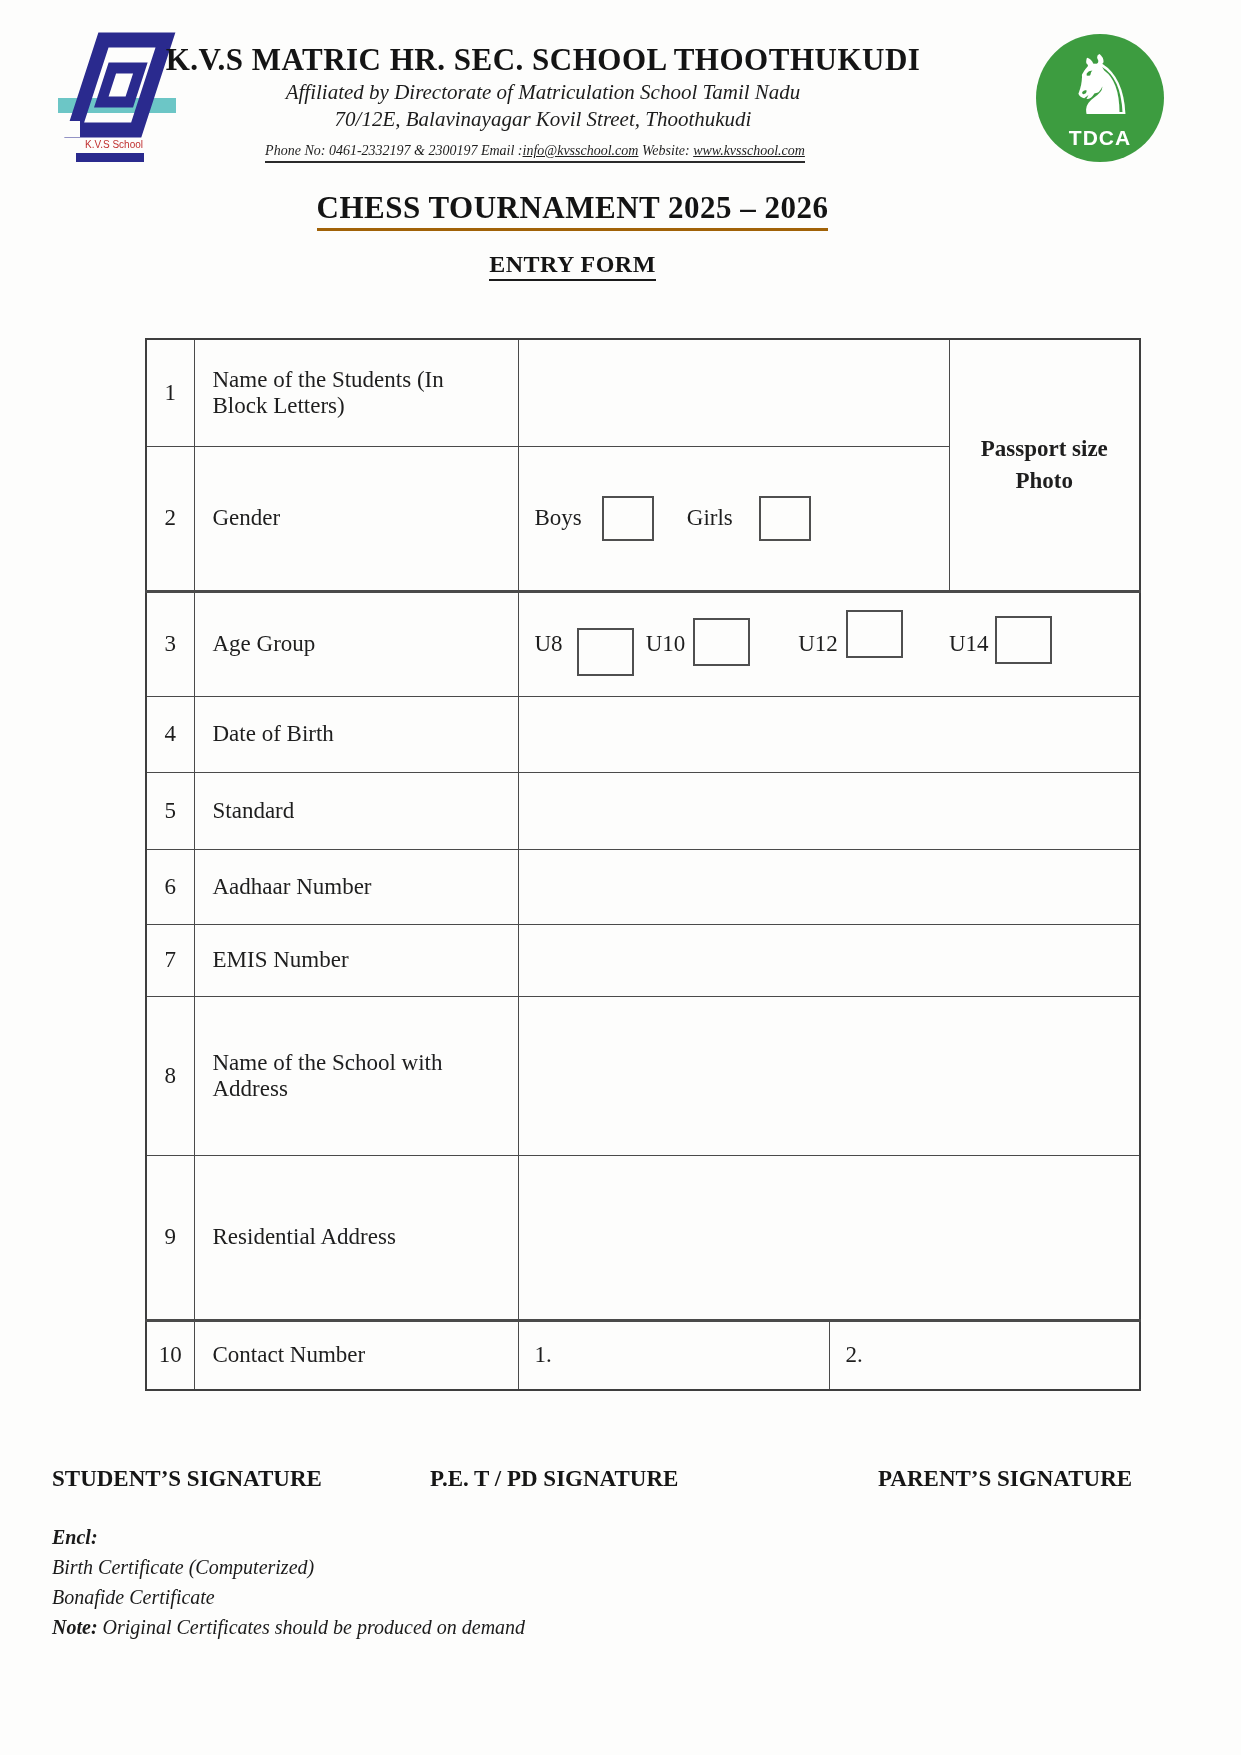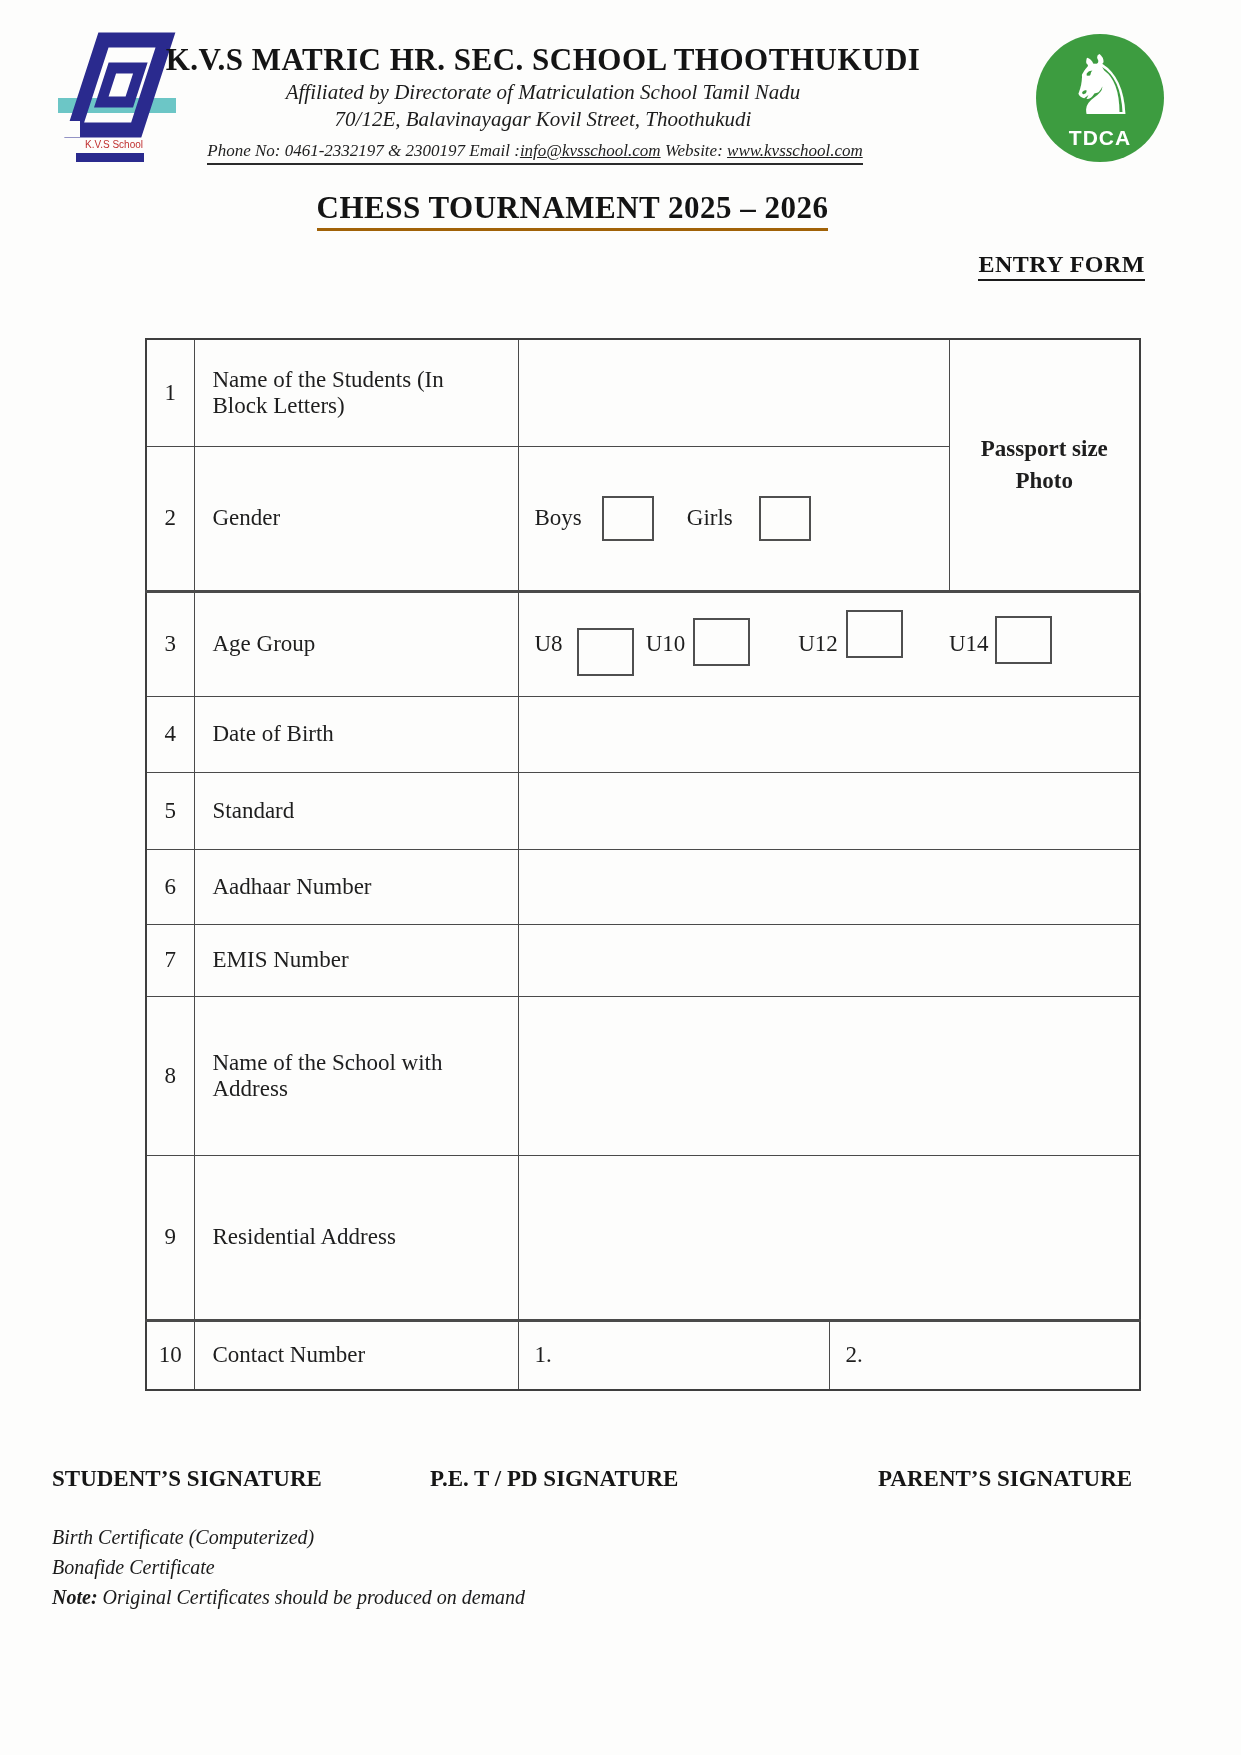--- a/index.html
+++ b/index.html
@@ -17,33 +17,33 @@
   .header-text{
     position:absolute; top:42px; left:48px; width:990px;
     text-align:center;
   }
   .school-name{ font-size:31px; font-weight:bold; letter-spacing:.5px; color:#141414;}
   .affil, .addr{ font-style:italic; font-size:21px; margin-top:2px; color:#1c1c1c;}
   .contact-line{
     position:absolute; top:141px; left:40px; width:990px; text-align:center;
   }
   .contact-inner{
-    display:inline-block; font-style:italic; font-size:17px;
+    display:inline-block; font-style:italic; font-size:14px;
     border-bottom:2px solid #2b2b2b; padding-bottom:2px; white-space:pre-wrap;
   }
   .ulink{ text-decoration:underline; color:#1e1e1e; }
   .kvs-logo{ position:absolute; left:56px; top:26px; width:124px; height:140px; }
   .tdca-logo{ position:absolute; left:1034px; top:32px; width:132px; height:132px; }
   
   .title-wrap{ position:absolute; top:190px; left:0; width:1145px; text-align:center; }
   .title-main{
     display:inline-block; font-size:31px; font-weight:bold; letter-spacing:.5px;
     border-bottom:3px solid #a16207; padding-bottom:2px; color:#141414;
   }
-  .subtitle-wrap{ position:absolute; top:251px; left:0; width:1145px; text-align:right; }
+  .subtitle-wrap{ position:absolute; top:251px; left:0; width:1145px; text-align:center; }
   .subtitle-main{
     display:inline-block; font-size:24px; font-weight:bold; letter-spacing:.5px;
     border-bottom:2.5px solid #1b1b1b; padding-bottom:1px; color:#141414;
   }
   
   table.entry{
     position:absolute; top:338px; left:145px; width:994px;
     border-collapse:collapse; table-layout:fixed;
     border:2.5px solid #3e3e3e;
   }
@@ -218,18 +218,19 @@
       <td class="val" colspan="2">2.</td>
     </tr>
   </tbody>
     </table>
 
   <div class="sig sig-student">STUDENT’S SIGNATURE</div>
   <div class="sig sig-pet">P.E. T / PD SIGNATURE</div>
   <div class="sig sig-parent">PARENT’S SIGNATURE</div>
 
   <div class="encl">
+    <div class="bold">Encl:</div>
     <div>Birth Certificate (Computerized)</div>
     <div>Bonafide Certificate</div>
     <div class="encl-note"><span class="bold">Note:</span><span> Original Certificates should be produced on demand</span></div>
   </div>
 
 </div>
 
 </body></html>

